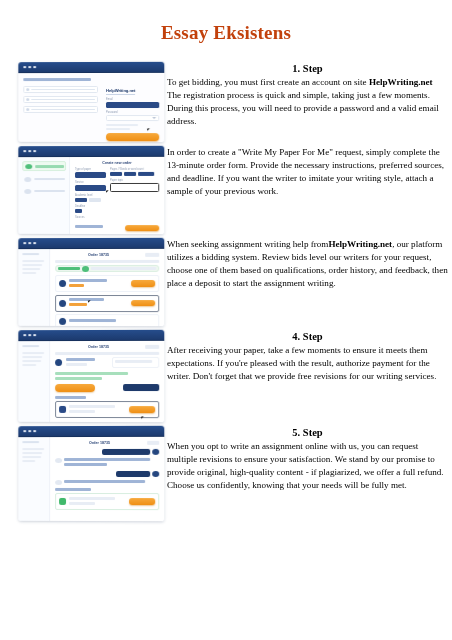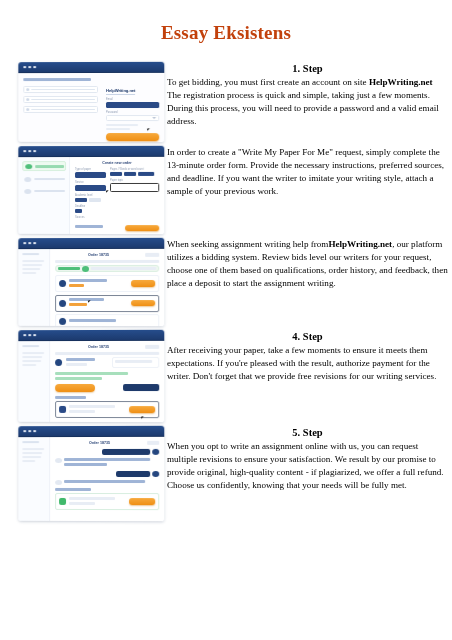--- a/index.html
+++ b/index.html
@@ -496,18 +496,18 @@
                 </span>
                 <span class="btn-orange sm" style="width:26px"></span>
               </div>
             </div>
           </div>
 
         </div>
       </div>
       <div class="text-col">
         <div class="step-heading">5. Step</div>
-        <p class="step-body">When you opt to write an assignment online with us, you can request multiple revisions to ensure your satisfaction. We result by our promise to provide original, high-quality content - if plagiarized, we offer a full refund. Choose us confidently, knowing that your needs will be fully met.</p>
+        <p class="step-body">When you opt to write an assignment online with us, you can request multiple revisions to ensure your satisfaction. We stand by our promise to provide original, high-quality content - if plagiarized, we offer a full refund. Choose us confidently, knowing that your needs will be fully met.</p>
       </div>
     </div>
 
   </div>
 </div>
 
 </body></html>

